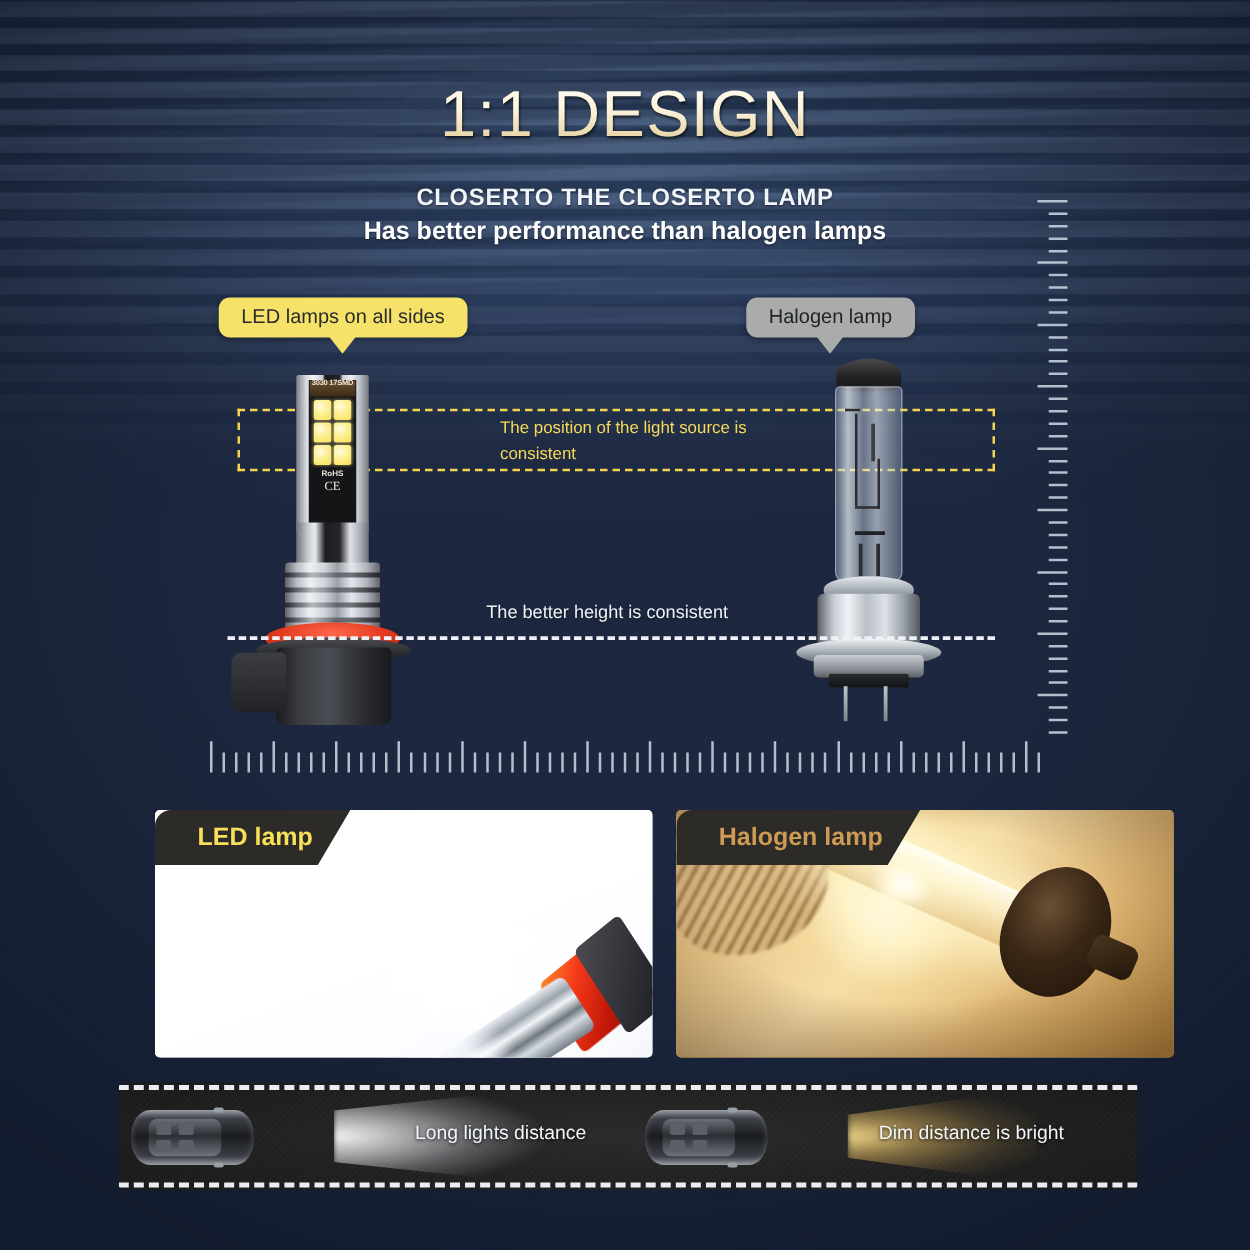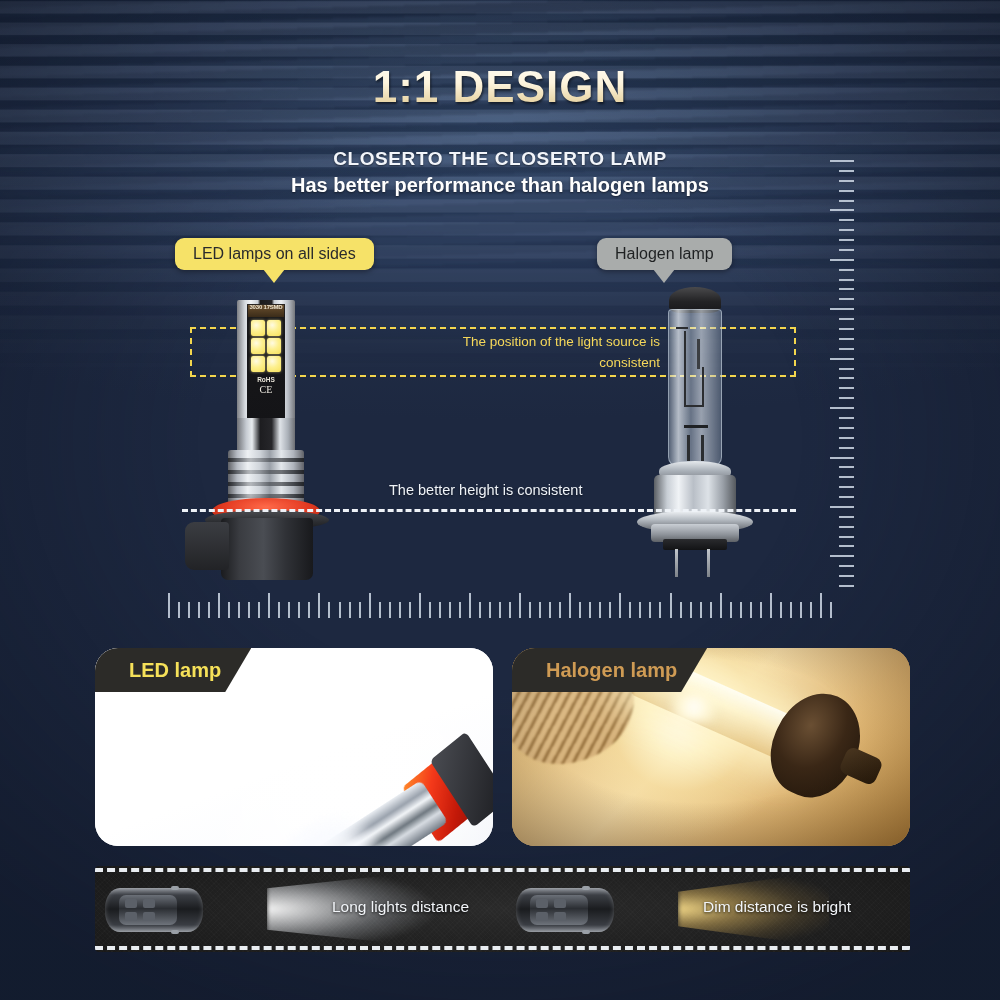--- a/index.html
+++ b/index.html
@@ -45,21 +45,21 @@
     filter:blur(1px);
   }
   .bg-vign{
     position:absolute; inset:0;
     background:radial-gradient(ellipse 75% 62% at 50% 44%, rgba(0,0,0,0) 40%, rgba(8,13,25,.45) 100%);
   }
 
   
   .title{
     position:absolute; left:0; right:0; top:62px; text-align:center;
-    font-size:44px; font-weight:bold; letter-spacing:1px;
+    font-size:52px; font-weight:normal; letter-spacing:1px;
     background:linear-gradient(180deg,#fffdf4 0%,#fdf4dd 42%,#eddcb2 72%,#dcc692 100%);
     -webkit-background-clip:text; background-clip:text; color:transparent;
     -webkit-text-fill-color:transparent;
     filter:drop-shadow(1px 2px 1px rgba(0,0,0,.55));
   }
   .subtitle1{
     position:absolute; left:0; right:0; top:148px; text-align:center;
     font-size:19px; font-weight:bold; color:#f2f5fa; letter-spacing:.6px;
     text-shadow:0 1px 2px rgba(0,0,0,.5);
   }
@@ -83,21 +83,21 @@
   .badge-led::after{ border-top:14px solid #f6e268; }
   .badge-hal{ left:597px; top:238px; background:#a9acab; color:#1f2122; }
   .badge-hal::after{ border-top:14px solid #a9acab; }
 
   
   .dash-box{
     position:absolute; left:190px; top:327px; width:606px; height:50px;
     border:2px dashed #f3d64d;
   }
   .dash-note{
-    position:absolute; left:400px; top:332px; width:260px; text-align:right;
+    position:absolute; left:400px; top:332px; width:260px; text-align:left;
     color:#f6d85a; font-size:13.5px; line-height:1.55;
   }
   .white-dash-line{
     position:absolute; left:182px; top:509px; width:614px; height:0;
     border-top:3px dashed #eef2f7;
   }
   .buckle-note{
     position:absolute; left:389px; top:482px; color:#eef2f7; font-size:14.5px;
     text-shadow:0 1px 2px rgba(0,0,0,.5);
   }
@@ -226,21 +226,21 @@
     border-radius:2px;
   }
   .hal-pin{
     position:absolute; top:262px; width:3px; height:28px;
     background:linear-gradient(180deg,#c3c8ce,#7e8389);
   }
   .hal-pin.p1{ left:40px; }
   .hal-pin.p2{ left:72px; }
 
   
-  .panel{ position:absolute; border-radius:23px; overflow:hidden; }
+  .panel{ position:absolute; border-radius:4px; overflow:hidden;margin-left:29px; }
   .panel-led{ left:95px; top:648px; width:398px; height:198px; background:#fff; }
   .panel-hal{ left:512px; top:648px; width:398px; height:198px; background:#c9974d; }
 
   .panel-tag{
     position:absolute; left:0; top:0; height:44px; padding:0 30px 0 34px;
     display:flex; align-items:center; z-index:3;
     background:#2c2b28;
     border-radius:13px 0 0 0;
     font-size:20px; font-weight:bold;
     clip-path:polygon(0 0, 100% 0, calc(100% - 26px) 100%, 0 100%);

